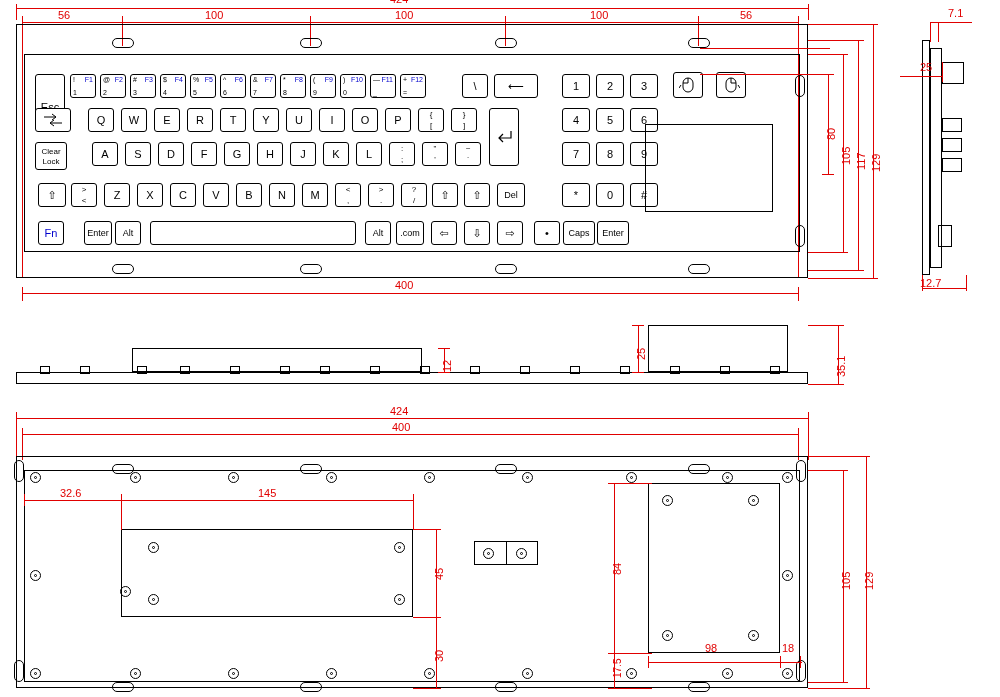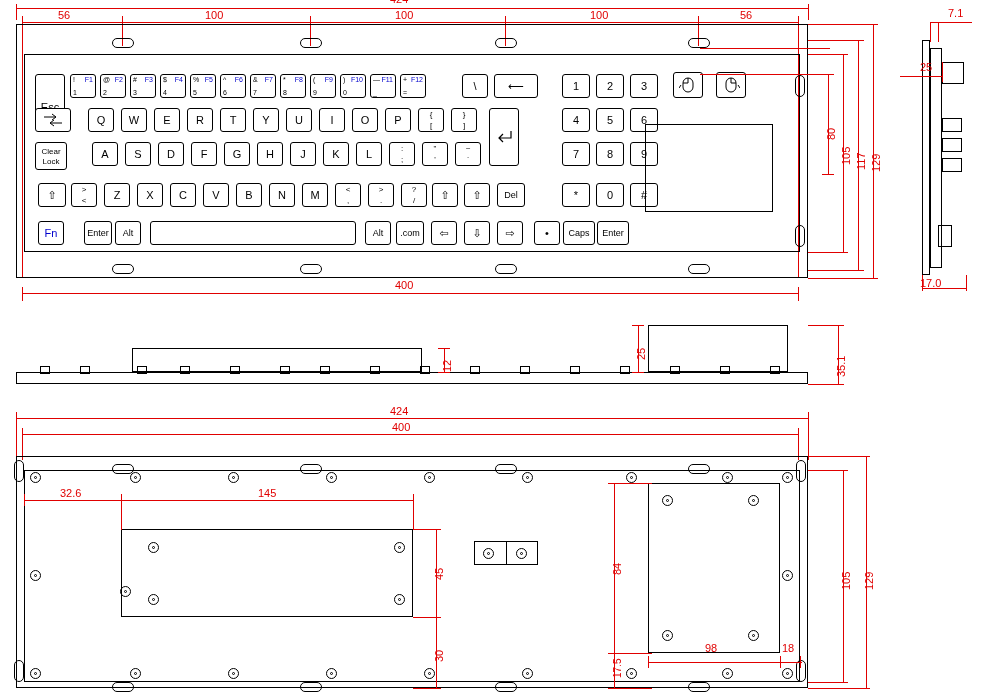--- a/index.html
+++ b/index.html
@@ -435,21 +435,21 @@
     <div class="vline" style="left:938px;top:22px;height:20px;"></div>
     <div class="dim" style="left:948px;top:8px;text-align:right;">7.1</div>
 
     <div class="hline" style="left:900px;top:76px;width:42px;"></div>
     <div class="vline" style="left:942px;top:62px;height:20px;"></div>
     <div class="dim" style="left:920px;top:62px;">25</div>
 
     <div class="hline" style="left:922px;top:288px;width:44px;"></div>
     <div class="vline" style="left:922px;top:275px;height:16px;"></div>
     <div class="vline" style="left:966px;top:275px;height:16px;"></div>
-    <div class="dim" style="left:920px;top:278px;">17.0</div>
+    <div class="dim" style="left:920px;top:278px;">12.7</div>
   </div>
 
   <div>
     <div class="rect" style="left:16px;top:372px;width:792px;height:12px;"></div>
     <div class="rect" style="left:132px;top:348px;width:290px;height:24px;"></div>
     <div class="rect" style="left:648px;top:325px;width:140px;height:47px;"></div>
 
     <div class="rect" style="left:40px;top:366px;width:10px;height:8px;"></div>
     <div class="rect" style="left:80px;top:366px;width:10px;height:8px;"></div>
     <div class="rect" style="left:137px;top:366px;width:10px;height:8px;"></div>

